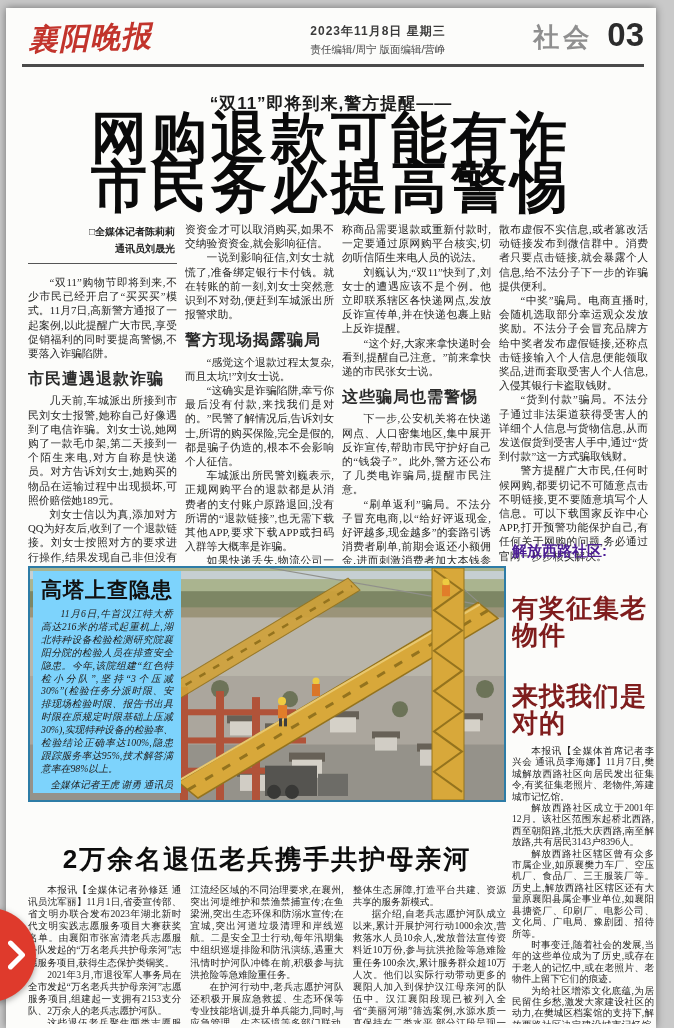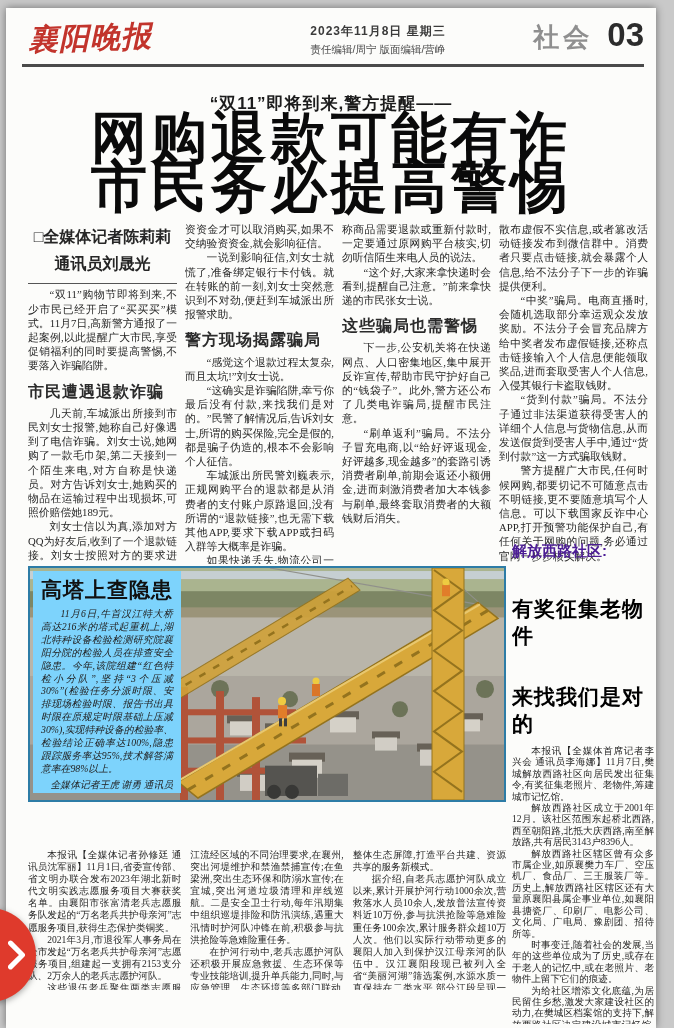--- a/index.html
+++ b/index.html
@@ -34,37 +34,37 @@
   .headline{position:absolute;left:0;right:0;top:105px;text-align:center;font-family:var(--sans);
     font-weight:900;font-size:56px;line-height:49px;color:#0a0a0a;letter-spacing:4px;}
 
   
   .lead-cols{position:absolute;left:22px;top:214px;width:620px;height:342px;display:flex;gap:8px;overflow:hidden;}
   .col{flex:1;overflow:hidden;font-size:10.8px;line-height:14.2px;color:#262626;text-align:justify;}
   .blk-p{text-indent:2em;}
   .blk-cont{text-indent:0;}
   .blk-h{font-family:var(--sans);font-size:16px;font-weight:700;color:#2b2b2b;margin:9px 0 5px;
     text-indent:0;letter-spacing:1px;line-height:1.2;}
-  .blk-byline{font-weight:700;font-size:16px;line-height:1.7;white-space:pre-line;
-    border-bottom:1.5px solid #555;padding:1px 2px 6px;margin-bottom:3px;text-indent:0;text-align:center;}
+  .blk-byline{font-weight:700;font-size:10px;line-height:1.7;white-space:pre-line;
+    border-bottom:1.5px solid #555;padding:1px 2px 6px;margin-bottom:11px;text-indent:0;text-align:right;}
 
   
   .photo-box{position:absolute;left:22px;top:558px;width:478px;height:236px;
     border:2px solid #2d7ca6;background:#b3b0a3;box-sizing:border-box;}
   .photo{position:absolute;left:0;top:0;width:100%;height:100%;}
   .photo-panel{position:absolute;left:3px;top:3px;width:148px;height:222px;background:#7dd3fc;
     padding:5px 8px;box-sizing:border-box;overflow:hidden;}
   .photo-title{font-family:var(--sans);font-size:21px;font-weight:900;color:#111;letter-spacing:1px;margin-bottom:4px;}
   .photo-caption{font-size:9.8px;line-height:12.9px;font-style:italic;text-align:justify;text-indent:2em;color:#222;}
   .photo-credit{font-size:9.8px;font-style:italic;text-align:right;margin-top:3px;color:#222;}
 
   
   .sidebar{position:absolute;left:506px;top:534px;width:142px;height:482px;overflow:hidden;}
   .sb-t1{font-family:var(--sans);font-size:15px;font-weight:700;color:#4c1d95;margin-bottom:2px;}
-  .sb-t2{font-family:var(--sans);font-size:21px;font-weight:900;color:#000000;line-height:27px;letter-spacing:1px;margin-top:34px;}
+  .sb-t2{font-family:var(--sans);font-size:26px;font-weight:900;color:#7f1d1d;line-height:27px;letter-spacing:1px;margin-top:34px;}
   .sb-body{margin-top:8px;font-size:9.6px;line-height:11.4px;text-align:justify;color:#262626;}
 
   
   .bottom{position:absolute;left:22px;top:834px;width:478px;height:182px;overflow:hidden;}
   .bottom-title{text-align:center;font-family:var(--sans);font-size:26px;font-weight:900;color:#0d0d0d;letter-spacing:2px;}
   .bottom-cols{display:flex;gap:9px;margin-top:7px;height:141px;overflow:hidden;}
   .bcol{flex:1;font-size:9.6px;line-height:12.1px;text-align:justify;color:#262626;overflow:hidden;}
 
   
   .nav-arrow{position:absolute;left:-58px;top:908px;width:94px;height:94px;border-radius:50%;
@@ -107,20 +107,21 @@
         <div class="blk blk-cont">资资金才可以取消购买,如果不交纳验资资金,就会影响征信。</div>
         <div class="blk blk-p">一说到影响征信,刘女士就慌了,准备绑定银行卡付钱。就在转账的前一刻,刘女士突然意识到不对劲,便赶到车城派出所报警求助。</div>
         <div class="blk blk-h">警方现场揭露骗局</div>
         <div class="blk blk-p">“感觉这个退款过程太复杂,而且太坑!”刘女士说。</div>
         <div class="blk blk-p">“这确实是诈骗陷阱,幸亏你最后没有付款,来找我们是对的。”民警了解情况后,告诉刘女士,所谓的购买保险,完全是假的,都是骗子伪造的,根本不会影响个人征信。</div>
         <div class="blk blk-p">车城派出所民警刘巍表示,正规网购平台的退款都是从消费者的支付账户原路退回,没有所谓的“退款链接”,也无需下载其他APP,要求下载APP或扫码入群等大概率是诈骗。</div>
         <div class="blk blk-p">如果快递丢失,物流公司一般会将等额货款赔给卖家(寄件人),再由卖家重新发货,不会主动联系收件人进行退款,更不会提供“退款链接”。凡是接到自称商家或客服的电话,声</div>
       </div>
     <div class="col">
         <div class="blk blk-cont">称商品需要退款或重新付款时,一定要通过原网购平台核实,切勿听信陌生来电人员的说法。</div>
+        <div class="blk blk-p">刘巍认为,“双11”快到了,刘女士的遭遇应该不是个例。他立即联系辖区各快递网点,发放反诈宣传单,并在快递包裹上贴上反诈提醒。</div>
         <div class="blk blk-p">“这个好,大家来拿快递时会看到,提醒自己注意。”前来拿快递的市民张女士说。</div>
         <div class="blk blk-h">这些骗局也需警惕</div>
         <div class="blk blk-p">下一步,公安机关将在快递网点、人口密集地区,集中展开反诈宣传,帮助市民守护好自己的“钱袋子”。此外,警方还公布了几类电诈骗局,提醒市民注意。</div>
         <div class="blk blk-p">“刷单返利”骗局。不法分子冒充电商,以“给好评返现金,好评越多,现金越多”的套路引诱消费者刷单,前期会返还小额佣金,进而刺激消费者加大本钱参与刷单,最终套取消费者的大额钱财后消失。</div>
       </div>
     <div class="col">
         <div class="blk blk-cont">散布虚假不实信息,或者篡改活动链接发布到微信群中。消费者只要点击链接,就会暴露个人信息,给不法分子下一步的诈骗提供便利。</div>
         <div class="blk blk-p">“中奖”骗局。电商直播时,会随机选取部分幸运观众发放奖励。不法分子会冒充品牌方给中奖者发布虚假链接,还称点击链接输入个人信息便能领取奖品,进而套取受害人个人信息,入侵其银行卡盗取钱财。</div>
         <div class="blk blk-p">“货到付款”骗局。不法分子通过非法渠道获得受害人的详细个人信息与货物信息,从而发送假货到受害人手中,通过“货到付款”这一方式骗取钱财。</div>
         <div class="blk blk-p">警方提醒广大市民,任何时候网购,都要切记不可随意点击不明链接,更不要随意填写个人信息。可以下载国家反诈中心APP,打开预警功能保护自己,有任何关于网购的问题,务必通过官网一步步核实解决。</div>
@@ -211,20 +212,21 @@
         <div class="blk blk-p">本报讯【全媒体首席记者李兴会 通讯员李海娜】11月7日,樊城解放西路社区向居民发出征集令,有奖征集老照片、老物件,筹建城市记忆馆。</div>
         <div class="blk blk-p">解放西路社区成立于2001年12月。该社区范围东起桥北西路,西至朝阳路,北抵大庆西路,南至解放路,共有居民3143户8396人。</div>
         <div class="blk blk-p">解放西路社区辖区曾有众多市属企业,如原襄樊力车厂、空压机厂、食品厂、三王服装厂等。历史上,解放西路社区辖区还有大量原襄阳县属企事业单位,如襄阳县搪瓷厂、印刷厂、电影公司、文化局、广电局、豫剧团、招待所等。</div>
         <div class="blk blk-p">时事变迁,随着社会的发展,当年的这些单位成为了历史,或存在于老人的记忆中,或在老照片、老物件上留下它们的痕迹。</div>
         <div class="blk blk-p">为给社区增添文化底蕴,为居民留住乡愁,激发大家建设社区的动力,在樊城区档案馆的支持下,解放西路社区决定建设城市记忆馆,面向居民征集关于社区的老照片、老物件,只要是记录辖区发展的纪实类老照片、老物件,均可提供。</div>
         <div class="blk blk-p">对于积极提供老照片、老物件的居民,社区将通过时间存折增加积分、发放证书和纪念品等方式进行奖励,欢迎广大居民积极参与。</div>
       </div>
   </div>
 
   <div class="bottom">
+    <div class="bottom-title">2万余名退伍老兵携手共护母亲河</div>
     <div class="bottom-cols">
       <div class="bcol">
           <div class="blk blk-p">本报讯【全媒体记者孙修廷 通讯员沈军丽】11月1日,省委宣传部、省文明办联合发布2023年湖北新时代文明实践志愿服务项目大赛获奖名单。由襄阳市张富清老兵志愿服务队发起的“万名老兵共护母亲河”志愿服务项目,获得生态保护类铜奖。</div>
           <div class="blk blk-p">2021年3月,市退役军人事务局在全市发起“万名老兵共护母亲河”志愿服务项目,组建起一支拥有2153支分队、2万余人的老兵志愿护河队。</div>
           <div class="blk blk-p">这些退伍老兵聚焦两类志愿服务行动,一是生态卫士行动,针对汉</div>
         </div>
       <div class="bcol">
           <div class="blk blk-cont">江流经区域的不同治理要求,在襄州,突出河堤维护和禁渔禁捕宣传;在鱼梁洲,突出生态环保和防溺水宣传;在宜城,突出河道垃圾清理和岸线巡航。二是安全卫士行动,每年汛期集中组织巡堤排险和防汛演练,遇重大汛情时护河队冲锋在前,积极参与抗洪抢险等急难险重任务。</div>
           <div class="blk blk-p">在护河行动中,老兵志愿护河队还积极开展应急救援、生态环保等专业技能培训,提升单兵能力,同时,与应急管理、生态环境等多部门联动,筑牢汉江流域襄阳7个县(市、区)的</div>
         </div>

